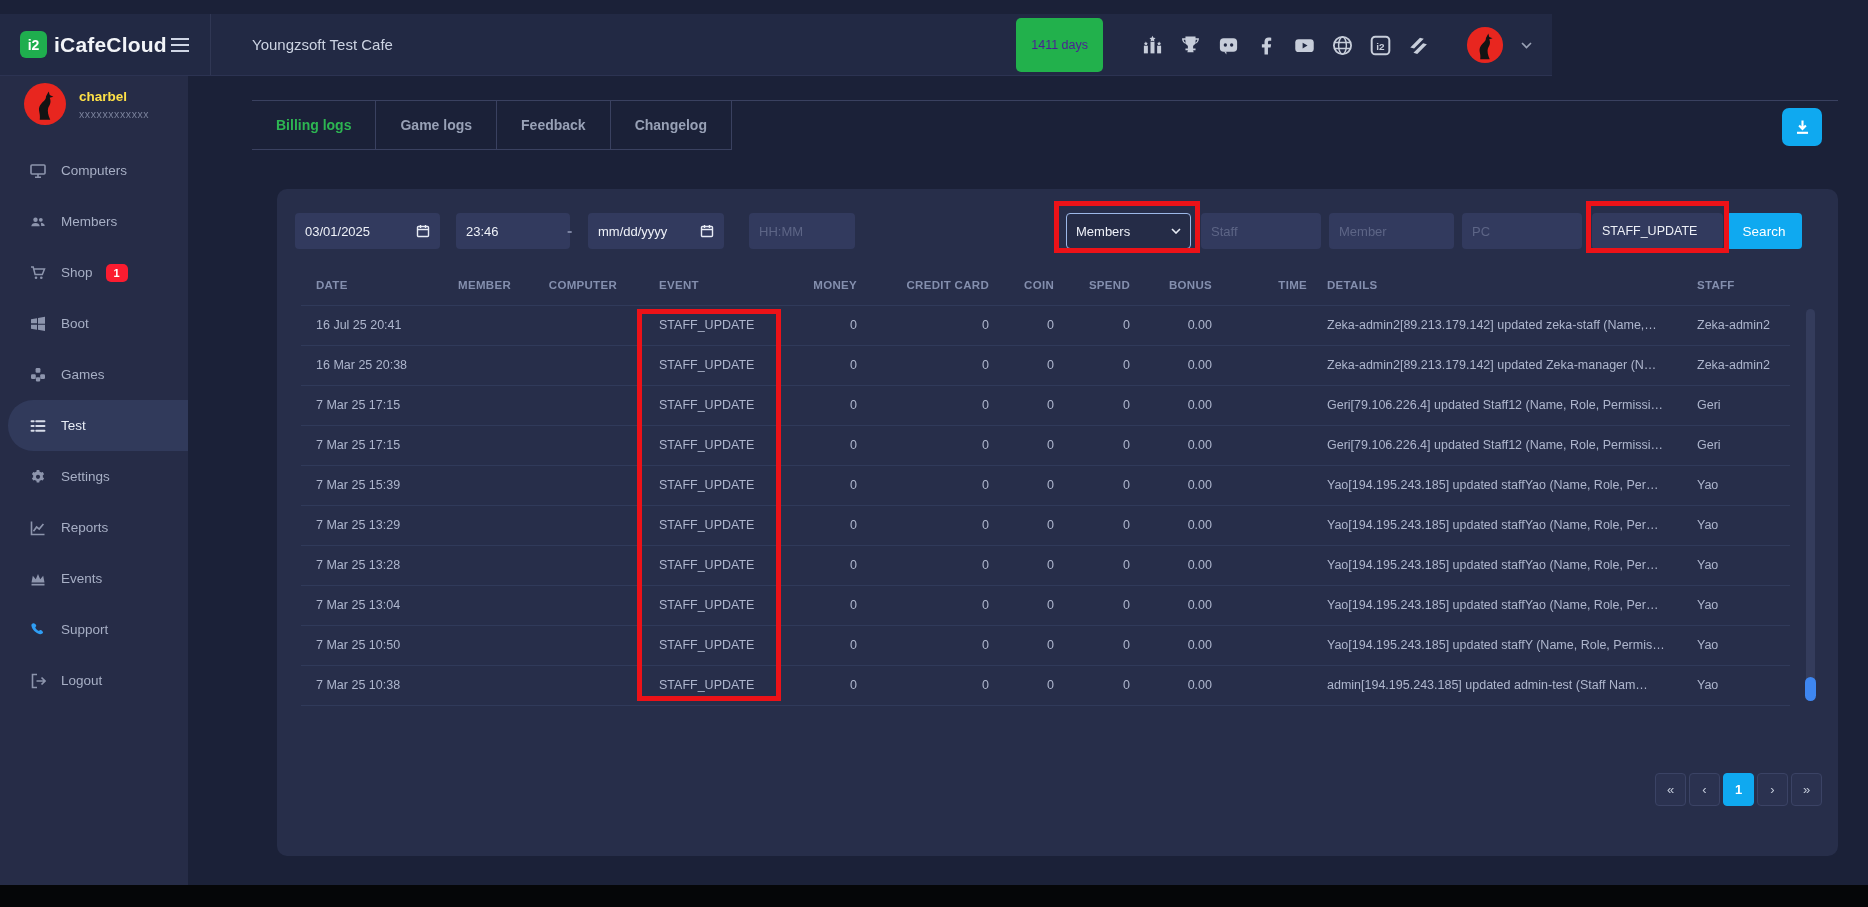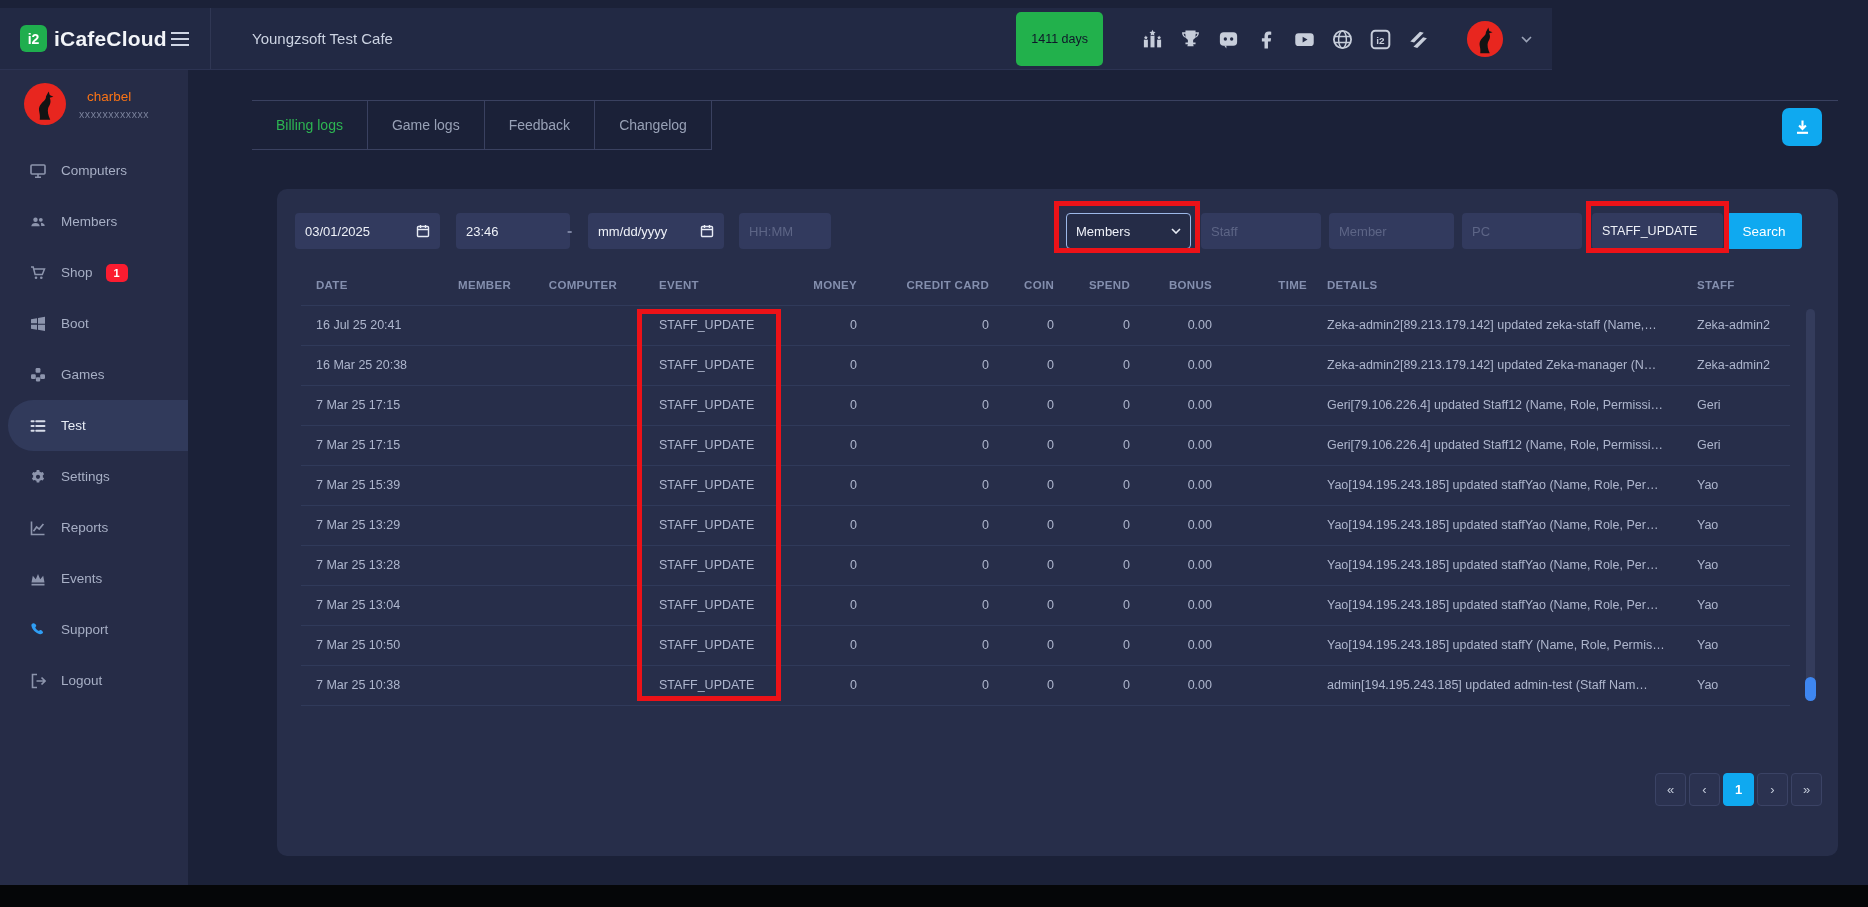--- a/index.html
+++ b/index.html
@@ -6,55 +6,55 @@
   html,body { width:1868px; height:907px; overflow:hidden; }
   body {
     position:relative;
     background:#1b2138;
     font-family:"Liberation Sans","DejaVu Sans",sans-serif;
     color:#b9c1d8;
   }
   svg { display:block; }
 
   
-  .topbar { position:absolute; left:0; top:8px; width:1552px; height:62px; background:#222944; border-bottom:1px solid #2c3352; z-index:30; }
+  .topbar { position:absolute; left:0; top:14px; width:1552px; height:62px; background:#222944; border-bottom:1px solid #2c3352; z-index:30; }
   .logo-section { position:absolute; left:0; top:0; width:211px; height:61px; border-right:1px solid #303754; display:flex; align-items:center; padding-left:20px; }
   .logo { display:flex; align-items:center; gap:7px; cursor:pointer; }
   .logo-mark { width:27px; height:27px; background:#1fae4e; border-radius:6px; color:#fff; font-weight:bold; font-size:14px; display:flex; align-items:center; justify-content:center; }
   .logo-text { color:#f2f4f8; font-size:21px; font-weight:bold; letter-spacing:.2px; }
   .hamburger { position:absolute; right:20px; top:24px; }
   .page-title { position:absolute; left:252px; top:0; height:62px; line-height:62px; color:#ccd3e2; font-size:15px; }
   .topbar-right { position:absolute; right:0; top:0; height:62px; display:flex; align-items:center; gap:17px; padding-right:20px; }
-  .days-badge { background:#22b14c; color:#0f172a; font-size:12.5px; padding:20px 15px; border-radius:5px; margin-right:22px; cursor:pointer; }
+  .days-badge { background:#22b14c; color:#4c1d95; font-size:12.5px; padding:20px 15px; border-radius:5px; margin-right:22px; cursor:pointer; }
   .tb-icon { color:#c7cdda; cursor:pointer; }
   .tb-icon svg { width:21px; height:21px; }
   .tb-avatar { margin-left:20px; cursor:pointer; }
   .tb-avatar svg { width:38px; height:38px; }
   .tb-chevron { color:#9aa2b6; cursor:pointer; }
 
   
   .sidebar { position:absolute; left:0; top:62px; width:188px; height:823px; background:#262c47; z-index:20; }
   .profile { display:flex; align-items:center; gap:13px; padding:21px 0 0 24px; }
   .avatar svg { width:42px; height:42px; }
-  .p-name { color:#f97316; font-weight:normal; font-size:13.5px;margin-left:8px; }
+  .p-name { color:#fde047; font-weight:bold; font-size:13.5px; }
   .p-masked { color:#79809a; font-size:10.5px; letter-spacing:.6px; margin-top:4px; }
   #sidebar-menu { position:absolute; top:83px; left:0; right:0; }
   .menu-item { height:51px; display:flex; align-items:center; padding-left:28px; color:#a7afc5; font-size:13.5px; cursor:pointer; }
   .menu-item.active { background:#313a5b; border-radius:25px 0 0 25px; margin-left:8px; padding-left:20px; color:#e8ecf5; }
   .mi-icon { width:20px; display:flex; justify-content:center; margin-right:13px; color:#8d95ad; }
   .menu-item.active .mi-icon { color:#d6dbe8; }
   .mi-icon svg { width:16px; height:16px; }
   .mi-icon.blue { color:#2f9ef5; }
   .mi-badge { margin-left:13px; background:#fb1c30; color:#fff; font-size:11px; font-weight:bold; padding:3px 8px; border-radius:5px; }
 
   
   .main { position:absolute; left:188px; top:62px; width:1680px; height:823px; background:#1b2138; }
   .tabs-wrap { position:absolute; left:64px; right:30px; top:38px; border-top:1px solid #3a4160; }
   .tab-group { display:flex; width:max-content; border-bottom:1px solid #3a4160; }
-  .tab { height:48px; line-height:48px; padding:0 24px; font-size:14px; color:#98a1b6; border-right:1px solid #3a4160; cursor:pointer; }
+  .tab { height:48px; line-height:48px; padding:0 24px; font-size:14px; color:#98a1b6; border-right:1px solid #3a4160; cursor:pointer;font-weight:bold; }
   .tab.active { color:#2db552; }
   .download-btn { position:absolute; right:46px; top:46px; width:40px; height:38px; background:#0fa9f0; border:none; border-radius:7px; display:flex; align-items:center; justify-content:center; cursor:pointer; }
 
   
   .card { position:absolute; left:89px; right:30px; top:127px; height:667px; background:#272e4a; border-radius:10px; }
 
   
   .f-field, .f-input, .f-select { position:absolute; top:24px; height:36px; background:#323a5e; border:none; border-radius:4px; color:#eef1f8; font-size:13px; }
   .f-field { display:flex; align-items:center; justify-content:space-between; padding:0 10px; cursor:pointer; }
   .f-input { padding:0 10px; outline:none; }
@@ -330,21 +330,21 @@
     <span class="f-dash" style="left:290px">-</span>
     <div class="f-field" style="left:311px;width:136px">
       <span class="f-value">mm/dd/yyyy</span>
       <span>
           <svg width="14" height="14" viewBox="0 0 14 14">
             <rect x="1.5" y="2.5" width="11" height="10" rx="1" fill="none" stroke="#e8ecf5" stroke-width="1.4"></rect>
             <path d="M4.5 1v3M9.5 1v3M1.5 5.5h11" stroke="#e8ecf5" stroke-width="1.4"></path>
           </svg>
         </span>
     </div>
-    <div class="f-field" style="left:462px;width:92px">
+    <div class="f-field" style="left:472px;width:106px">
       <span class="f-value placeholder">HH:MM</span>
     </div>
     <div class="f-select" style="left:789px;width:125px">
       <span>Members</span>
       <span class="sel-chev">
           <svg width="10" height="6" viewBox="0 0 10 6">
             <path d="M1 1l4 4 4-4" stroke="currentColor" stroke-width="1.6" fill="none"></path>
           </svg>
         </span>
     </div>

